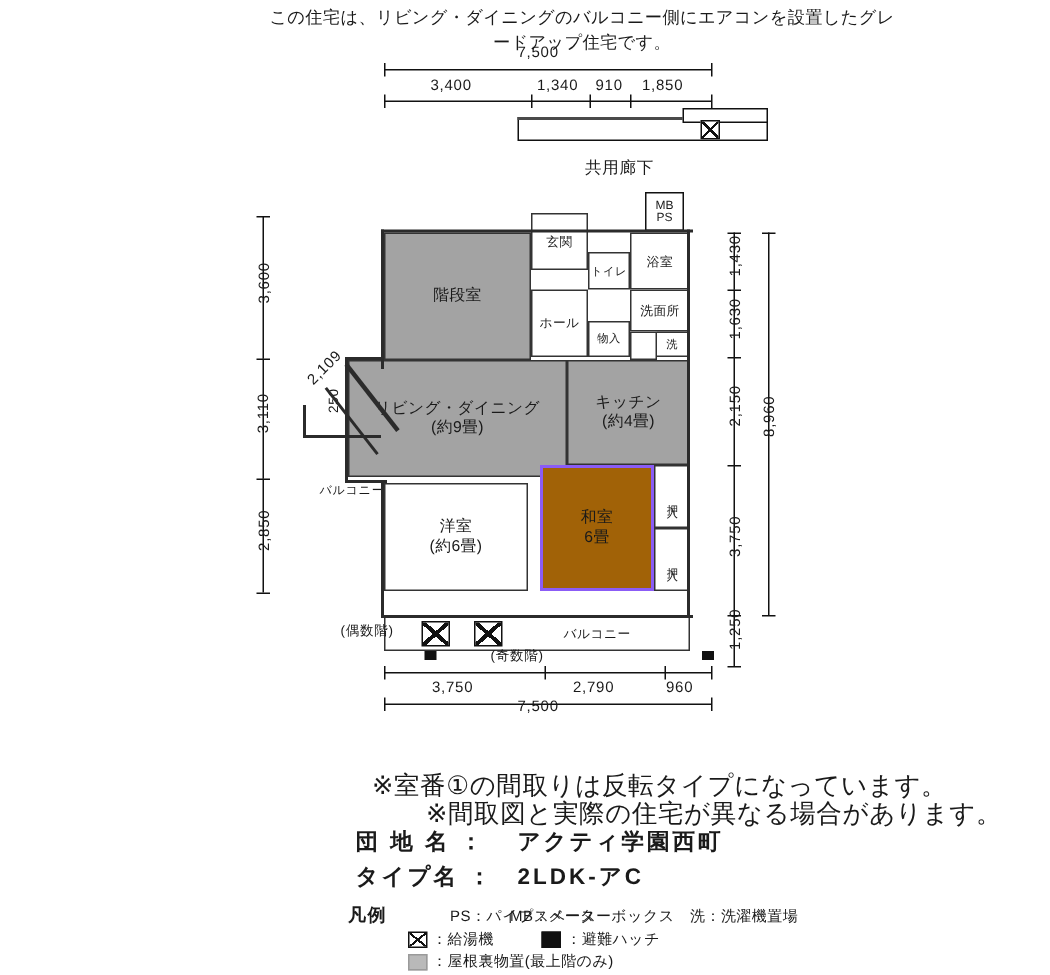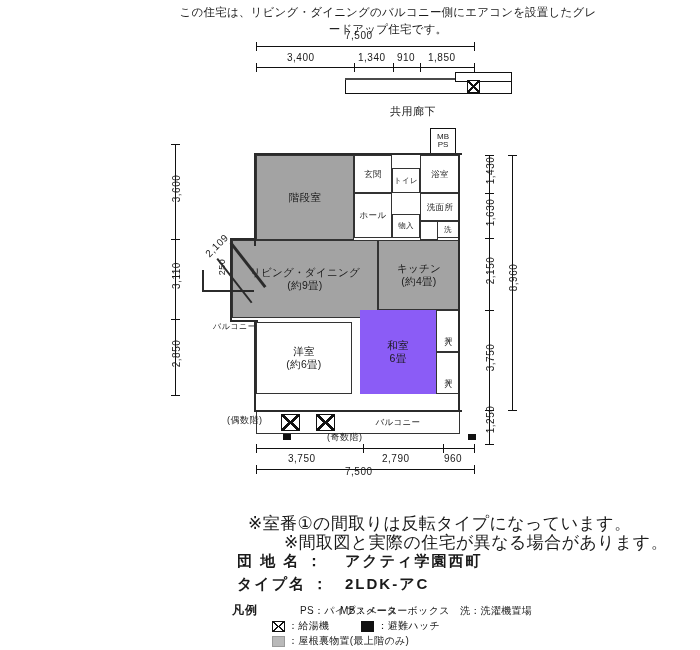--- a/index.html
+++ b/index.html
@@ -30,21 +30,21 @@
     position:absolute;
     box-sizing:border-box;
     display:flex;align-items:center;justify-content:center;
     text-align:center;
     line-height:1.25;
     font-size:10.5px;
     letter-spacing:0.3px;
   }
   .wall{background:#2b2b2b;position:absolute;}
   .thin{background:#4a4a4a;position:absolute;}
-  .tatami{background:#8b5cf6;border:2px solid #8b5cf6;}
+  .tatami{background:#a16207;border:2px solid #8b5cf6;}
   .plainroom{background:#ffffff;border:1px solid #333;}
   .lightroom{background:#a3a3a3;border:1px solid #333;}
   .hall{background:#ffffff;border:1px solid #333;}
   .bal{background:#ffffff;border:1px solid #333;}
   .mbps{
     background:#ffffff;border:1.5px solid #111;font-size:8px;
     display:flex;flex-direction:column;align-items:center;justify-content:center;
     line-height:1.05;
   }
   .smalllabel{font-size:8.5px;}
@@ -158,21 +158,21 @@
 <div class="vtick" style="left:171px;top:395px;width:9px;"></div>
 <div class="abs dimtext rot" style="left:163px;top:348px;">2,850</div>
 
 <div class="abs dimtext" style="left:203px;top:240px;transform:rotate(-45deg);">2,109</div>
 <div class="abs dimtext rot" style="left:214px;top:262px;font-size:9px;">250</div>
 
 <div class="room lightroom" style="left:256px;top:155px;width:98px;height:85px;">
   <span>階段室</span>
 </div>
 
-<div class="room plainroom" style="left:354px;top:155px;width:38px;height:38px;">
+<div class="room plainroom" style="left:354px;top:142px;width:38px;height:38px;">
   <span class="smalllabel">玄関</span>
 </div>
 
 <div class="room plainroom" style="left:392px;top:168px;width:28px;height:25px;">
   <span class="tinylabel">トイレ</span>
 </div>
 
 <div class="room plainroom" style="left:420px;top:155px;width:40px;height:38px;">
   <span class="smalllabel">浴室</span>
 </div>

